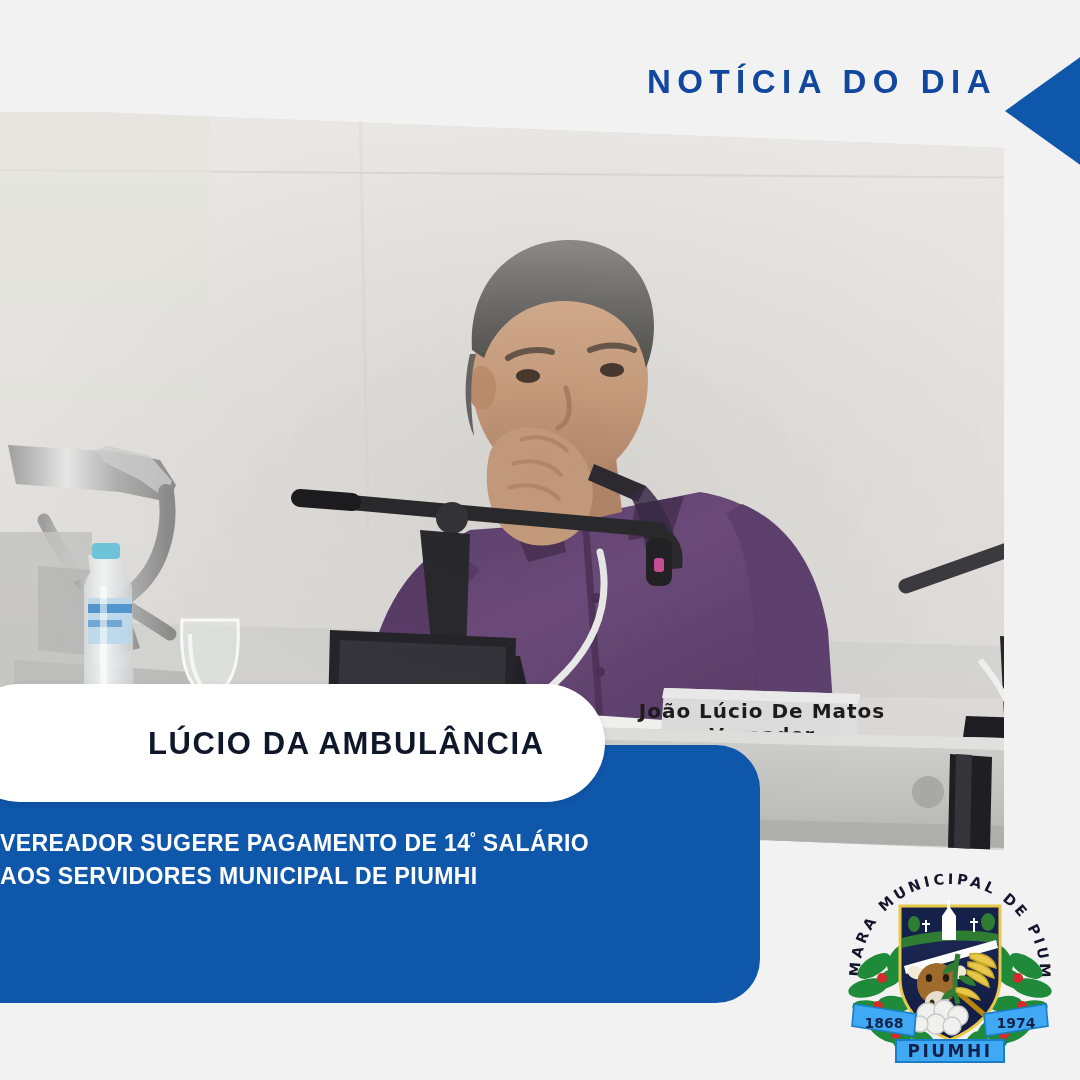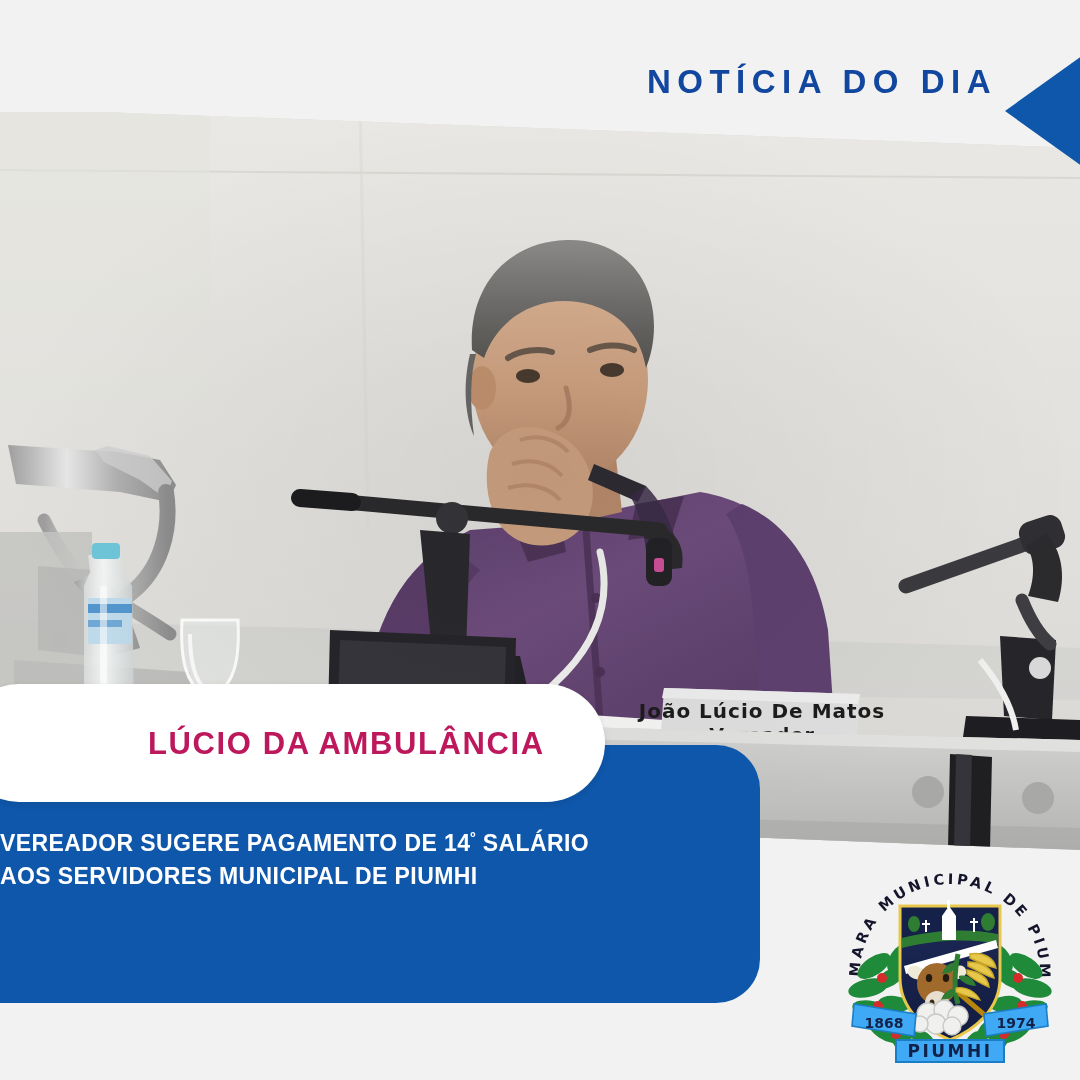--- a/index.html
+++ b/index.html
@@ -22,38 +22,38 @@
     color:#12479f;white-space:nowrap;
   }
   .header-arrow{
     position:absolute;left:1005px;top:55px;width:78px;height:112px;
     background:#0f57ab;
     clip-path:polygon(0% 50%, 100% 0%, 100% 100%);
   }
 
   
   .photo{
-    position:absolute;left:0;top:100px;width:1080px;height:750px;
+    position:absolute;left:0;top:100px;width:1004px;height:750px;
     overflow:hidden;
     clip-path:polygon(0% 1.1%, 100% 6.4%, 100% 100%, 0% 94.5%);
     background:#d8d8d6;
     text-align:right;
   }
   .photo svg{display:block;width:1080px;height:750px;}
 
   
   .name-pill{
     position:absolute;left:-40px;top:684px;width:645px;height:118px;
     background:#ffffff;border-radius:60px;z-index:50;
     box-shadow:0 2px 6px rgba(0,0,0,.10);
   }
   .name-pill-text{
     position:absolute;left:148px;top:744px;transform:translateY(-50%);
     font-size:31px;font-weight:bold;letter-spacing:1.6px;
-    color:#be185d;white-space:nowrap;z-index:51;
+    color:#0f172a;white-space:nowrap;z-index:51;
   }
 
   
   .headline-block{
     position:absolute;left:-60px;top:745px;width:820px;height:258px;
     background:#0f57ab;border-radius:0 44px 44px 0;z-index:45;
   }
   .headline-text{
     position:absolute;left:0;top:765px;width:760px;height:200px;
     display:flex;flex-direction:column;align-items:flex-start;justify-content:flex-start;

